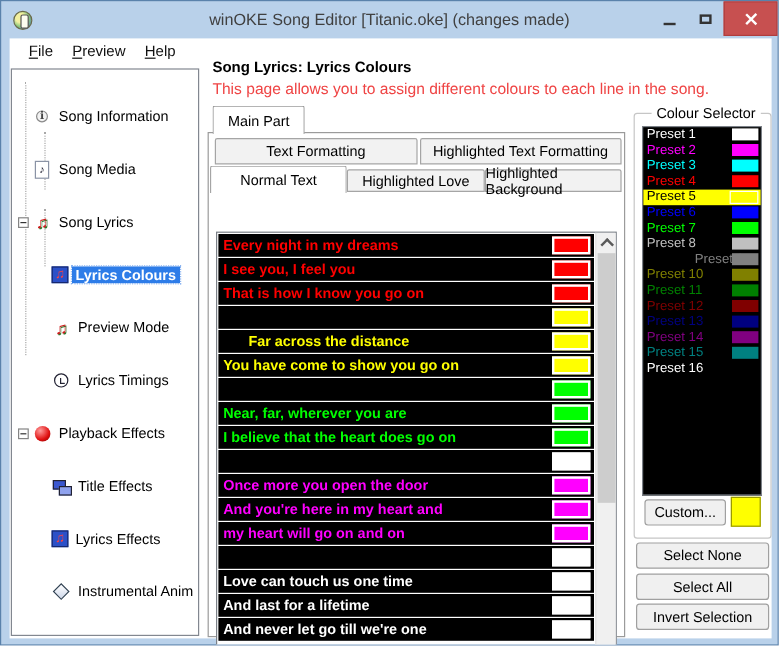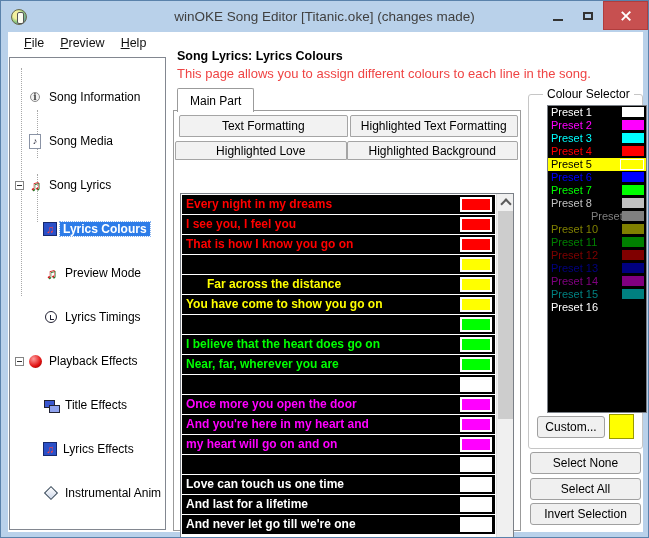--- a/index.html
+++ b/index.html
@@ -76,21 +76,21 @@
   .sb-up,.sb-down{position:absolute;left:0;width:17px;height:17px;display:flex;align-items:center;justify-content:center;}
   .sb-up{top:0;}
   .sb-down{bottom:0;}
   .chev{width:6px;height:6px;border-left:2px solid #5a5a5a;border-top:2px solid #5a5a5a;}
   .chev-up{transform:rotate(45deg);margin-top:3px;}
   .chev-down{transform:rotate(225deg);margin-bottom:3px;}
   .sb-thumb{position:absolute;left:1px;top:17px;width:15px;height:208px;background:#cdcdcd;}
   
   .groupbox{position:absolute;left:520px;top:62px;width:115px;height:355px;border:1px solid #c6c6c6;border-radius:3px;box-sizing:border-box;}
   .groupbox-label{position:absolute;left:14px;top:-8px;background:#fff;padding:0 4px;font-size:12px;}
-  .preset-list{position:absolute;left:6px;top:10px;width:100px;height:308px;background:#000;border:1px solid #7b8087;box-sizing:border-box;overflow:hidden;margin-left:12px;}
+  .preset-list{position:absolute;left:6px;top:10px;width:100px;height:308px;background:#000;border:1px solid #7b8087;box-sizing:border-box;overflow:hidden;}
   .prow{position:relative;height:13px;line-height:13px;font-size:11px;padding-left:3px;white-space:nowrap;}
   .prow .pswatch{position:absolute;right:2px;top:1px;width:22px;height:10px;}
   .prow.selected{background:#ffff00;color:#000 !important;}
   .prow.selected .pswatch{border:1px solid #fff;height:9px;top:1px;}
   .custom-row{position:absolute;left:8px;bottom:8px;right:6px;height:26px;}
   .custom-btn{position:absolute;left:0;top:2px;width:68px;height:22px;background:#f0f0f0;border:1px solid #a0a0a0;border-radius:3px;font-size:12px;font-family:"Liberation Sans",sans-serif;}
   .custom-swatch{position:absolute;right:2px;top:0;width:25px;height:25px;border:1px solid #9a9a00;box-sizing:border-box;}
   
   .act-btn{position:absolute;left:522px;width:111px;height:22px;background:#f0f0f0;border:1px solid #a0a0a0;border-radius:3px;font-size:12px;font-family:"Liberation Sans",sans-serif;color:#000;}
   #btn-select-none{top:420px;}
@@ -196,20 +196,21 @@
     <div class="page-desc">This page allows you to assign different colours to each line in the song.</div>
 
     <div class="part-tab">Main Part</div>
 
     <div class="tabpage">
       <div class="tabs-row1" id="tabs-row1">
           <div class="tab1">Text Formatting</div>
           <div class="tab1">Highlighted Text Formatting</div>
         </div>
       <div class="tabs-row2" id="tabs-row2">
+          <div class="tab2 active">Normal Text</div>
           <div class="tab2">Highlighted Love</div>
           <div class="tab2">Highlighted Background</div>
         </div>
 
       <div class="lyrics-box">
         <div class="lyric-rows" id="lyric-rows">
             <div class="lrow">
               <span class="ltext" style="color: rgb(255, 0, 0);">Every night in my dreams</span>
               <span class="lswatch" style="background: rgb(255, 0, 0);"></span>
             </div>
@@ -231,25 +232,25 @@
             </div>
             <div class="lrow">
               <span class="ltext" style="color: rgb(255, 255, 0);">You have come to show you go on</span>
               <span class="lswatch" style="background: rgb(255, 255, 0);"></span>
             </div>
             <div class="lrow">
               <span class="ltext" style="color: rgb(0, 255, 0);"></span>
               <span class="lswatch" style="background: rgb(0, 255, 0);"></span>
             </div>
             <div class="lrow">
+              <span class="ltext" style="color: rgb(0, 255, 0);">Near, far, wherever you are</span>
+              <span class="lswatch" style="background: rgb(0, 255, 0);"></span>
+            </div>
+            <div class="lrow">
               <span class="ltext" style="color: rgb(0, 255, 0);">I believe that the heart does go on</span>
-              <span class="lswatch" style="background: rgb(0, 255, 0);"></span>
-            </div>
-            <div class="lrow">
-              <span class="ltext" style="color: rgb(0, 255, 0);">Near, far, wherever you are</span>
               <span class="lswatch" style="background: rgb(0, 255, 0);"></span>
             </div>
             <div class="lrow">
               <span class="ltext" style="color: rgb(255, 255, 255);"></span>
               <span class="lswatch" style="background: rgb(255, 255, 255);"></span>
             </div>
             <div class="lrow">
               <span class="ltext" style="color: rgb(255, 0, 255);">Once more you open the door</span>
               <span class="lswatch" style="background: rgb(255, 0, 255);"></span>
             </div>

